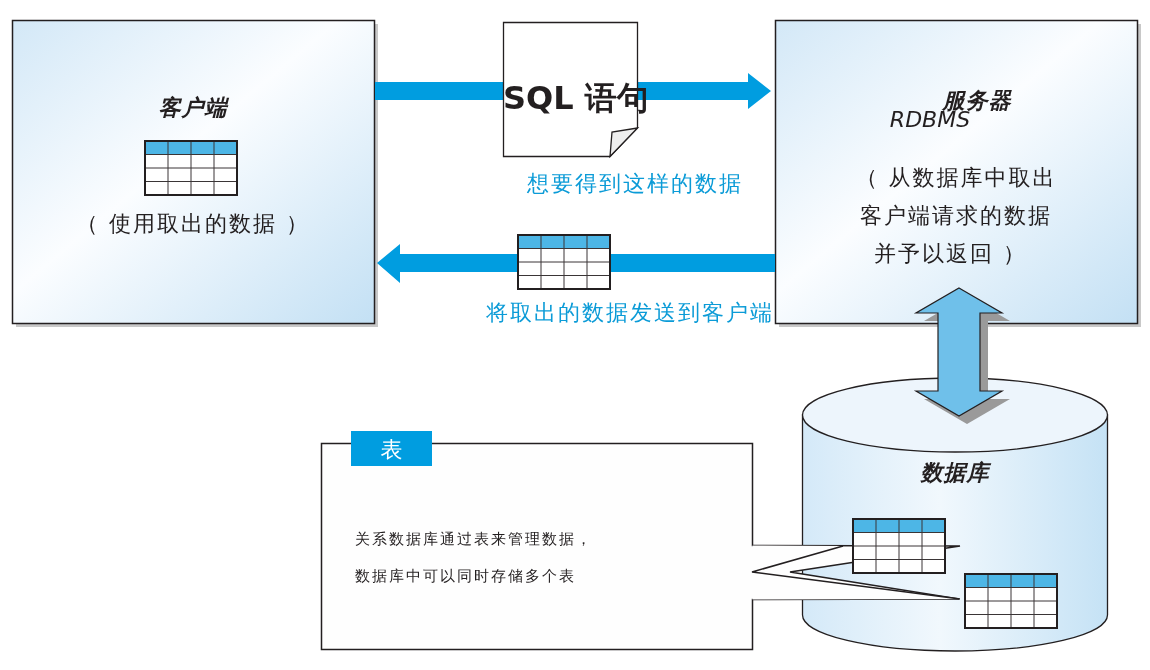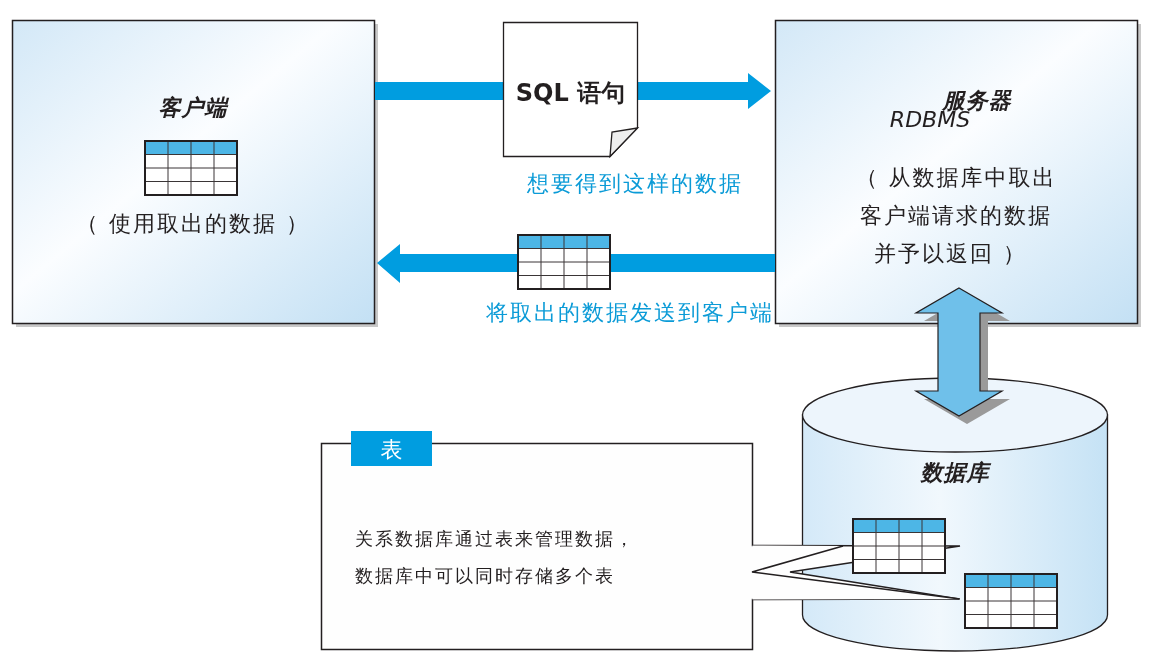--- a/index.html
+++ b/index.html
@@ -3,23 +3,23 @@
   <meta charset="utf-8">
   <style>
     html, body { margin: 0; padding: 0; background: #ffffff; }
     body { width: 1150px; height: 670px; position: relative; overflow: hidden;
            font-family: "DejaVu Sans", "Liberation Sans", sans-serif; color: #231f20; }
     #stage { position: absolute; left: 0; top: 0; width: 1150px; height: 670px; }
     .lbl { position: absolute; text-align: center; white-space: nowrap; }
     .box-title { font-size: 22px; font-weight: bold; letter-spacing: 1px; font-style: italic; }
     .box-text { font-size: 22px; line-height: 36px; letter-spacing: 2px; }
     .blue-text { color: #0b9bd7; font-size: 22px; letter-spacing: 2px; margin-left: 45px; }
-    .doc-text { font-size: 24px; font-weight: bold; letter-spacing: 0px; }
+    .doc-text { font-size: 32px; font-weight: bold; letter-spacing: 0px; }
     .tag-text { color: #ffffff; font-size: 22px; }
-    .callout-text { font-size: 18px; line-height: 36px; letter-spacing: 2px; text-align: center; }
+    .callout-text { font-size: 15px; line-height: 36px; letter-spacing: 2px; text-align: center; }
   </style>
 </head>
 <body>
 
 <svg id="stage" width="1150" height="670" viewBox="0 0 1150 670" xmlns="http://www.w3.org/2000/svg">
   <defs>
     <linearGradient id="boxGrad" x1="0" y1="0" x2="1" y2="1">
       <stop offset="0" stop-color="#d3e8f7"></stop>
       <stop offset="0.45" stop-color="#fbfdff"></stop>
       <stop offset="1" stop-color="#c3e0f4"></stop>

